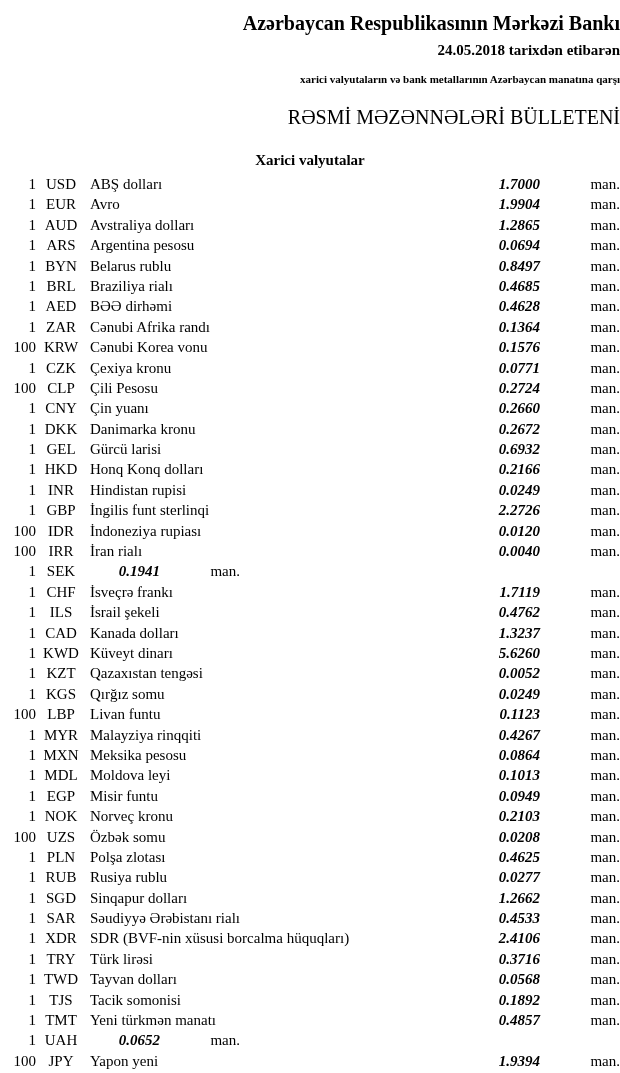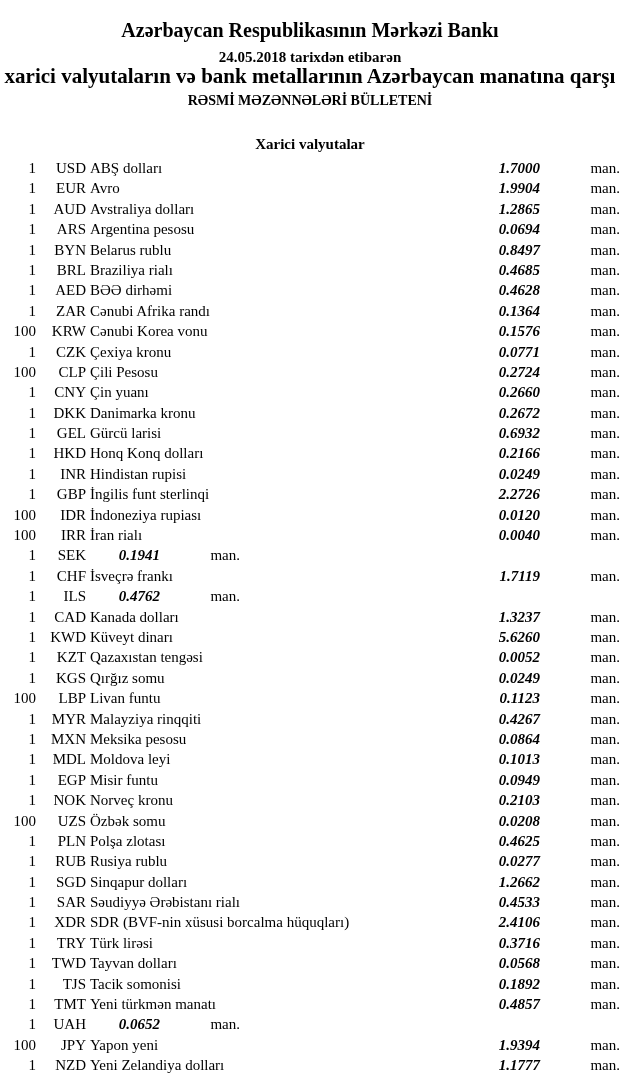--- a/index.html
+++ b/index.html
@@ -10,44 +10,44 @@
     font-family: "Liberation Serif", serif;
   }
   .page {
     position: relative;
     width: 620px;
     height: 1073px;
     background: #ffffff;
     overflow: hidden;
   }
   .header {
-    padding-top: 18px;
-    text-align: center;
+    padding-top: 11px;
+    text-align: right;
   }
   .bank-name {
     font-size: 20px;
     font-weight: bold;
     line-height: 24px;
   }
   .date-line {
     margin-top: 6px;
     font-size: 15px;
     font-weight: bold;
     line-height: 19px;
   }
   .subtitle-line {
-    margin-top: 0;
-    font-size: 21px;
+    margin-top: 10px;
+    font-size: 11px;
     font-weight: bold;
     line-height: 19px;
   }
   .bulletin-title {
-    margin-top: 5px;
-    font-size: 14px;
-    font-weight: bold;
+    margin-top: 18px;
+    font-size: 20px;
+    font-weight: normal;
     line-height: 20px;
   }
   .section-title {
     margin-top: 24px;
     text-align: center;
     font-size: 15px;
     font-weight: bold;
     line-height: 19px;
   }
   .rates-table {
@@ -61,21 +61,21 @@
     line-height: 20.4px;
     height: 20.4px;
     white-space: nowrap;
   }
   .qty {
     flex: 0 0 36px;
     text-align: right;
   }
   .code {
     flex: 0 0 50px;
-    text-align: right;
+    text-align: center;
   }
   .name {
     flex: 1 1 auto;
     padding-left: 4px;
     overflow: hidden;
   }
   .rate {
     flex: 0 0 74px;
     text-align: right;
     font-weight: bold;
@@ -266,20 +266,21 @@
     <span class="qty">1</span>
     <span class="code">CHF</span>
     <span class="name">İsveçrə frankı</span>
     <span class="rate">1.7119</span>
     <span class="unit">man.</span>
   </div>
 
   <div class="row">
     <span class="qty">1</span>
     <span class="code">ILS</span>
+    <span class="name">İsrail şekeli</span>
     <span class="rate">0.4762</span>
     <span class="unit">man.</span>
   </div>
 
   <div class="row">
     <span class="qty">1</span>
     <span class="code">CAD</span>
     <span class="name">Kanada dolları</span>
     <span class="rate">1.3237</span>
     <span class="unit">man.</span>

